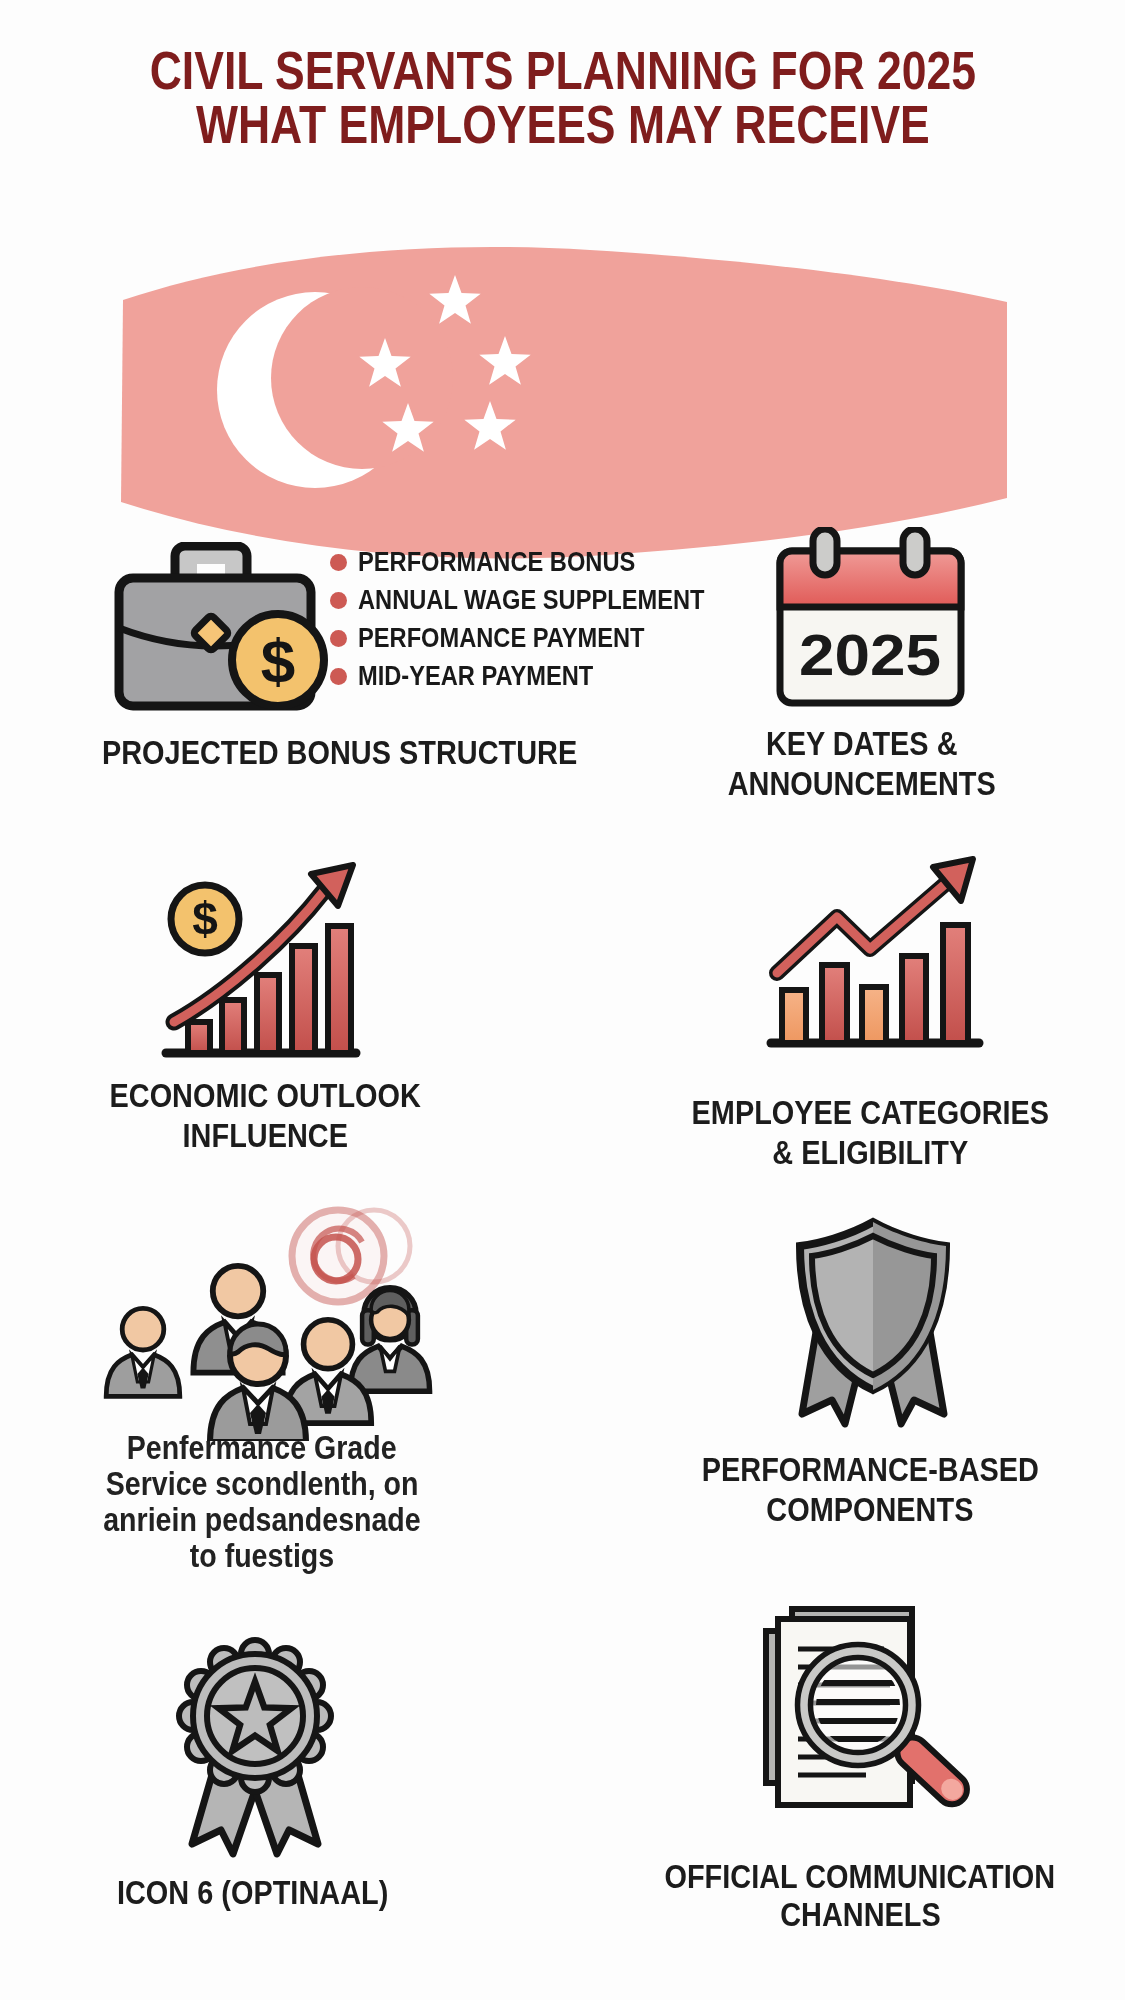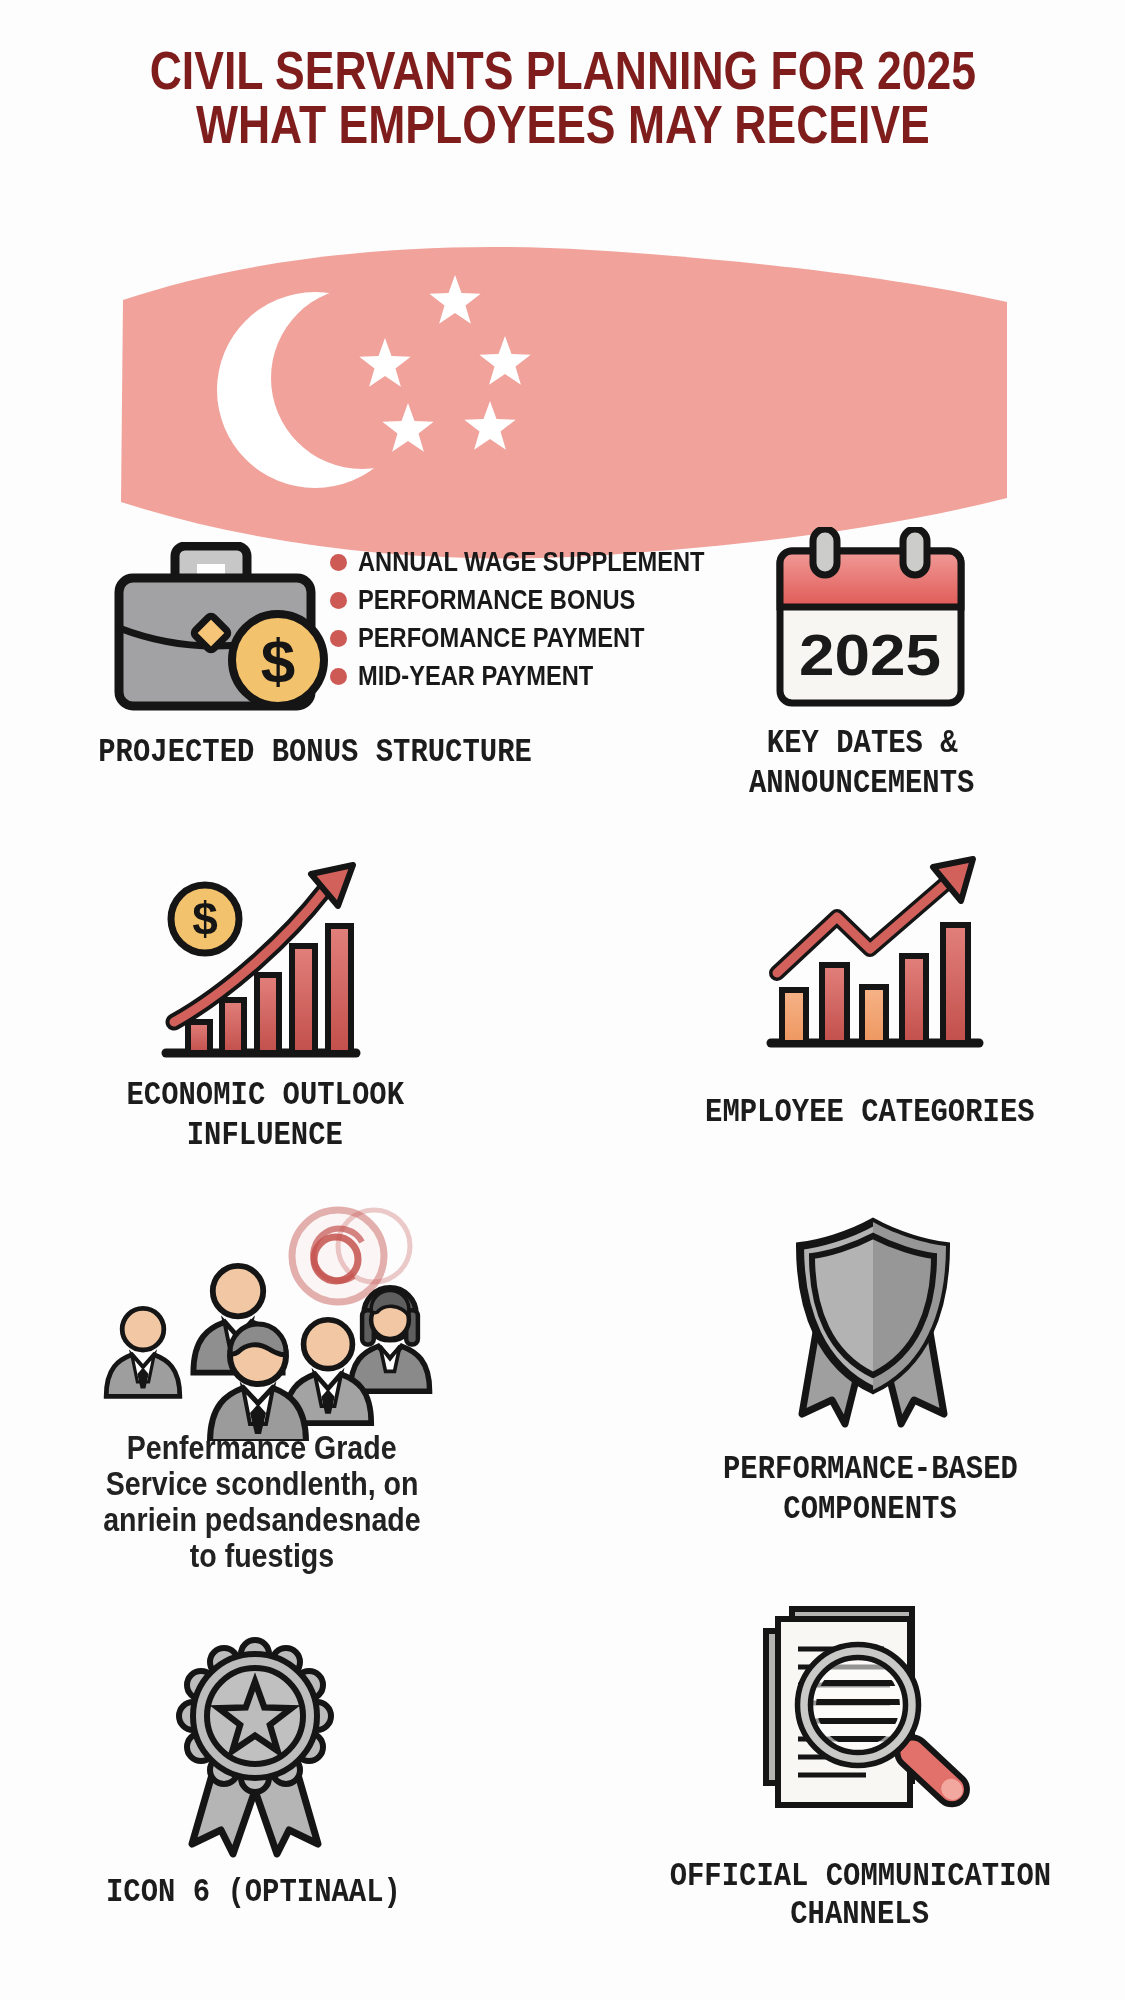--- a/index.html
+++ b/index.html
@@ -2,21 +2,21 @@
 <html><head>
 <meta charset="utf-8">
 <style>
   html,body{margin:0;padding:0;background:#fdfdfd;}
   .canvas{position:relative;width:1125px;height:2000px;background:#fdfdfd;overflow:hidden;
           font-family:"Liberation Sans",sans-serif;color:#1d1d1d;}
   .title{position:absolute;left:0;top:44px;width:1125px;text-align:center;
          font-weight:700;font-size:53px;line-height:54px;color:#7f1d1d;}
   .cond{display:inline-block;transform:scaleX(0.84);white-space:nowrap;}
   .lbl{position:absolute;text-align:center;color:#1c1c1c;font-weight:700;
-       font-size:34px;line-height:40px;font-family:Liberation Mono, monospace;}
+       font-size:34px;line-height:40px;}
   .lbl .cond{transform:scaleX(0.85);}
   .abs{position:absolute;}
   .bullets{position:absolute;left:330px;top:543px;}
   .bullet-item{display:flex;align-items:center;height:38px;}
   .dot{width:17px;height:17px;border-radius:50%;background:#cd5a54;margin-right:11px;flex:0 0 auto;}
   .bullet-item .txt{font-weight:700;font-size:27.5px;color:#191919;display:inline-block;
        transform:scaleX(0.86);transform-origin:left center;white-space:nowrap;}
   .garble{position:absolute;left:32px;top:1429px;width:460px;text-align:center;
        font-weight:700;font-size:34px;line-height:36px;color:#222;}
   .garble .cond{transform:scaleX(0.84);}
@@ -56,25 +56,25 @@
     <rect x="85" y="78" width="26" height="26" rx="4" transform="rotate(45 98 91)" fill="#f6c577" stroke="#151515" stroke-width="7"></rect>
     <g>
       <circle cx="165" cy="118" r="46" fill="#f3c26d" stroke="#151515" stroke-width="8"></circle>
       <text x="165" y="140" text-anchor="middle" font-size="62" font-weight="700" fill="#151515">$</text>
     </g>
   </svg>
 
   <div class="bullets">
     <div class="bullet-item">
       <span class="dot"></span>
+      <span class="txt">PERFORMANCE BONUS</span>
+    </div>
+    <div class="bullet-item">
+      <span class="dot"></span>
       <span class="txt">ANNUAL WAGE SUPPLEMENT</span>
-    </div>
-    <div class="bullet-item">
-      <span class="dot"></span>
-      <span class="txt">PERFORMANCE BONUS</span>
     </div>
     <div class="bullet-item">
       <span class="dot"></span>
       <span class="txt">PERFOMANCE PAYMENT</span>
     </div>
     <div class="bullet-item">
       <span class="dot"></span>
       <span class="txt">MID-YEAR PAYMENT</span>
     </div>
   </div>
@@ -148,20 +148,21 @@
     <path d="M20,118 L80,62 L113,94 L194,24" fill="none" stroke="#d2615c" stroke-width="9" stroke-linejoin="round" stroke-linecap="round"></path>
     <polygon points="176,12 216,4 204,46" fill="#d2615c" stroke="#151515" stroke-width="6" stroke-linejoin="round"></polygon>
   </svg>
 
   <div class="lbl" style="left:35px;top:1075px;width:460px;">
     <div><span class="cond">ECONOMIC OUTLOOK</span></div>
     <div><span class="cond">INFLUENCE</span></div>
   </div>
   <div class="lbl" style="left:640px;top:1092px;width:460px;">
     <div><span class="cond">EMPLOYEE CATEGORIES</span></div>
+    <div><span class="cond">&amp; ELIGIBILITY</span></div>
   </div>
 
   <svg class="abs" style="left:88px;top:1206px;" width="345" height="235" viewBox="0 0 345 235">
     <defs>
       <g id="bust">
         <circle cx="0" cy="-36" r="26" fill="#f1c8a3" stroke="#151515" stroke-width="6"></circle>
         <path class="suit" d="M-46,48 C-46,12 -30,2 -14,-4 L0,12 L14,-4 C30,2 46,12 46,48 Z" stroke="#151515" stroke-width="6"></path>
         <path d="M-14,-4 L0,12 L14,-4 L7,30 L-7,30 Z" fill="#ffffff" stroke="#151515" stroke-width="4"></path>
         <path d="M0,12 L7,20 L3,38 L-3,38 L-7,20 Z" fill="#151515"></path>
       </g>

